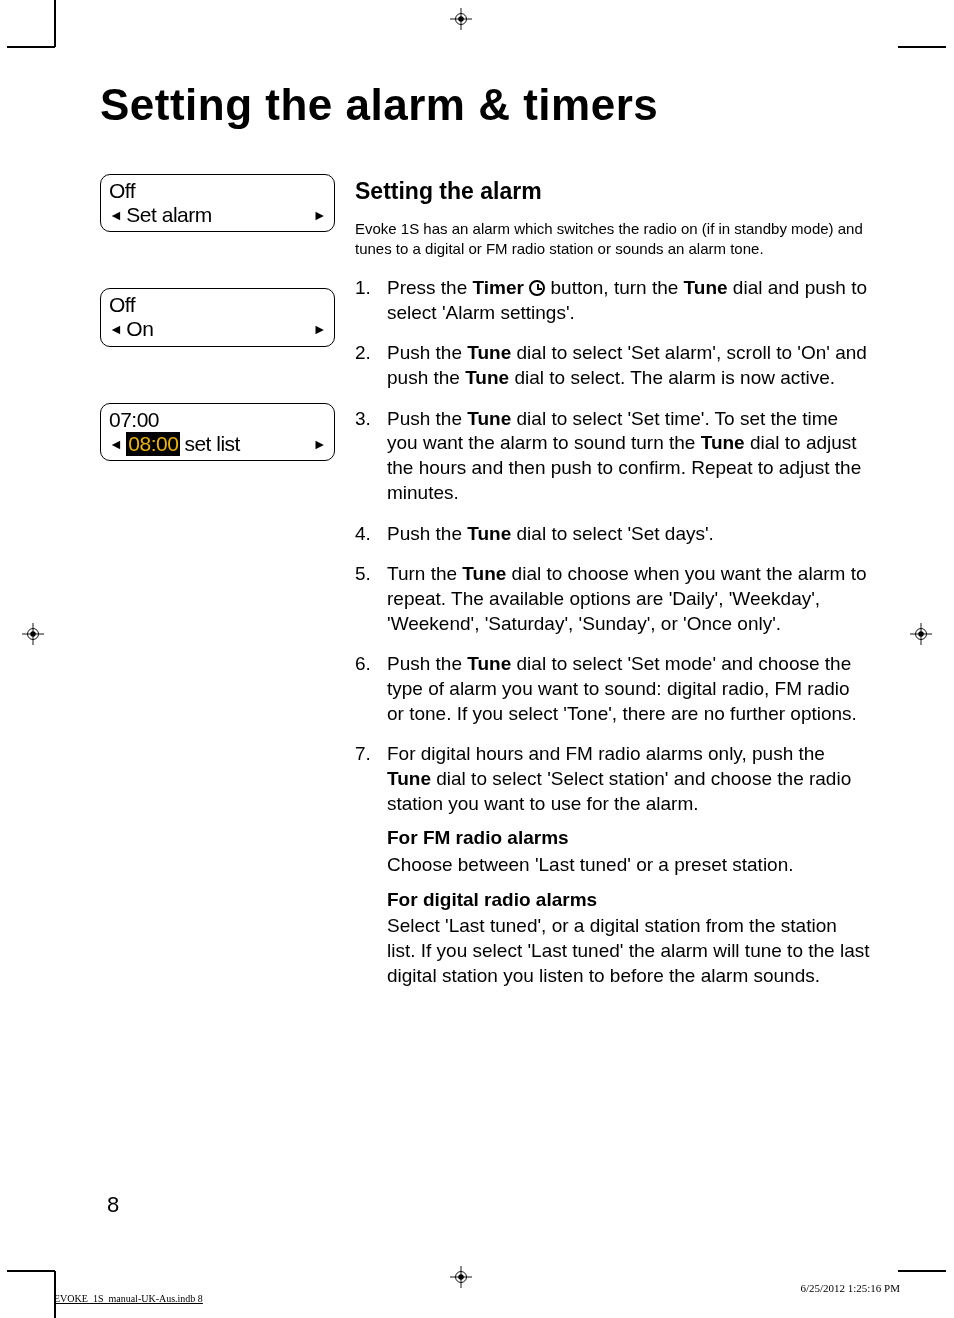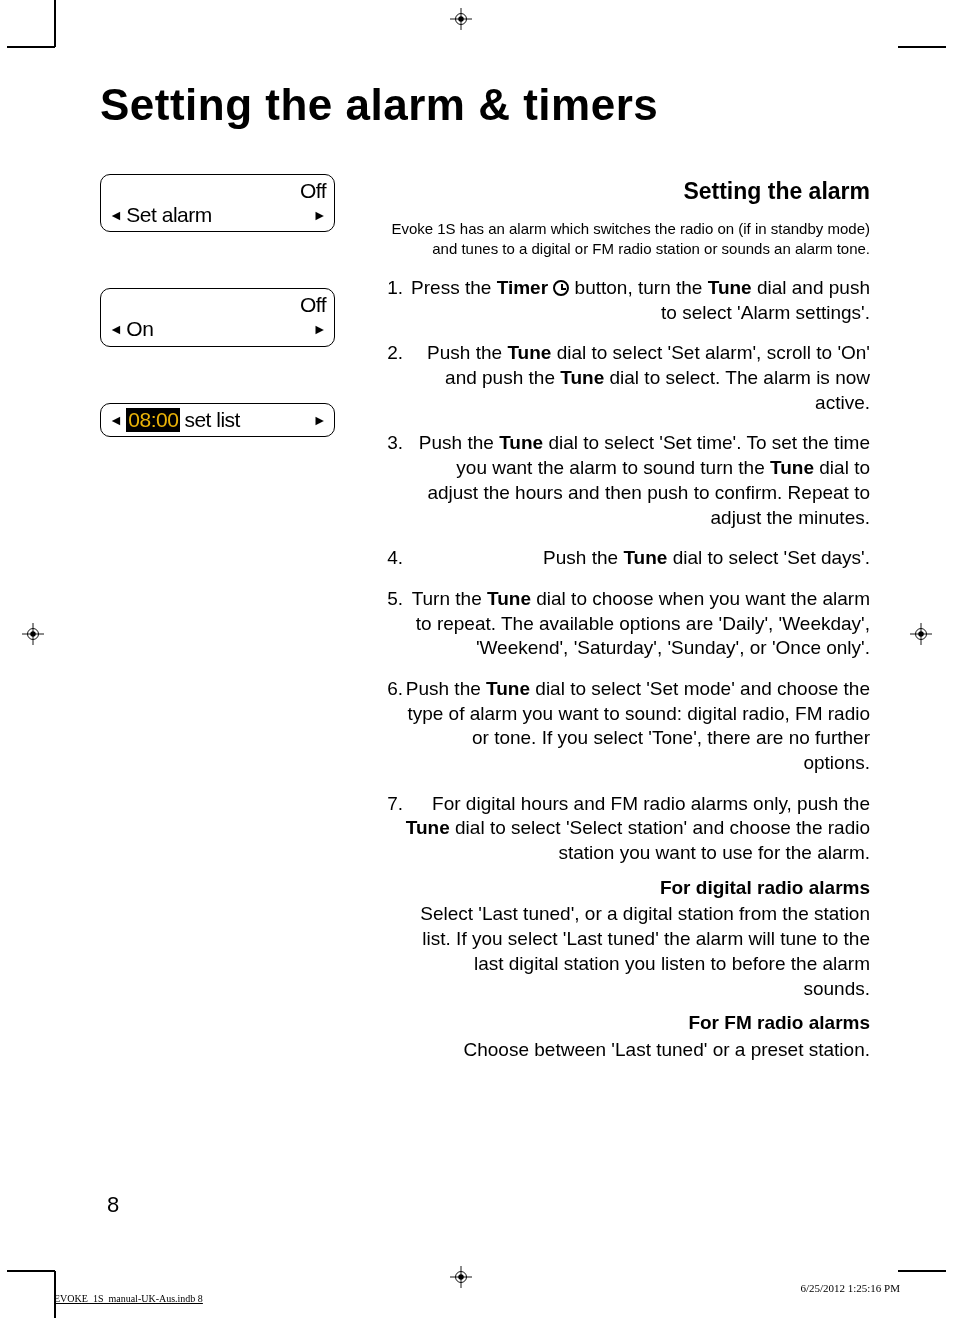--- a/index.html
+++ b/index.html
@@ -32,21 +32,21 @@
       top: 80px;
       left: 100px;
       width: 770px;
     }
     h1 {
       font-size: 44px;
       font-weight: bold;
       letter-spacing: 0.5px;
       margin-bottom: 44px;
     }
-    .columns { display: flex; gap: 36px; text-align: right; }
+    .columns { display: flex; gap: 20px; }
     .left-col { width: 235px; flex-shrink: 0; }
     .right-col { flex: 1; padding-top: 4px; }
     .lcd {
       border: 1.5px solid #000;
       border-radius: 10px;
       padding: 4px 8px 4px 8px;
       margin-bottom: 56px;
       font-family: "Helvetica Neue", Arial, sans-serif;
       font-stretch: condensed;
       font-size: 21px;
@@ -193,20 +193,21 @@
         <div class="line2">
           <span class="txt">
               <span class="arrow-l">◄</span>
               <span>On</span>
             </span>
           <span class="arrow-r">►</span>
         </div>
       </div>
 
       <div class="lcd">
+        <div>07:00</div>
         <div class="line2">
           <span class="txt">
               <span class="arrow-l">◄</span>
               <span class="inv">08:00</span>
               <span> set list</span>
             </span>
           <span class="arrow-r">►</span>
         </div>
       </div>
 
@@ -239,27 +240,27 @@
         </li>
         <li>
           <span class="num">6.</span>
           <span class="body"><span>Push the </span><span class="b">Tune</span><span> dial to select 'Set mode' and choose the type of alarm you want to sound: digital radio, FM radio or tone. If you select 'Tone', there are no further options.</span></span>
         </li>
         <li>
           <span class="num">7.</span>
           <span class="body">
             <span>For digital hours and FM radio alarms only, push the </span><span class="b">Tune</span><span> dial to select 'Select station' and choose the radio station you want to use for the alarm.</span>
             <div class="sub">
+              <strong>For FM radio alarms</strong>
+              <span>Choose between 'Last tuned' or a preset station.</span>
+            </div>
+            <div class="sub">
               <strong>For digital radio alarms</strong>
               <span>Select 'Last tuned', or a digital station from the station list. If you select 'Last tuned' the alarm will tune to the last digital station you listen to before the alarm sounds.</span>
             </div>
-            <div class="sub">
-              <strong>For FM radio alarms</strong>
-              <span>Choose between 'Last tuned' or a preset station.</span>
-            </div>
           </span>
         </li>
       </ol>
     </div>
   </div>
 </div>
 
 <div class="page-num">8</div>
 <div class="footer-left">EVOKE_1S_manual-UK-Aus.indb   8</div>
 <div class="footer-right">6/25/2012   1:25:16 PM</div>

